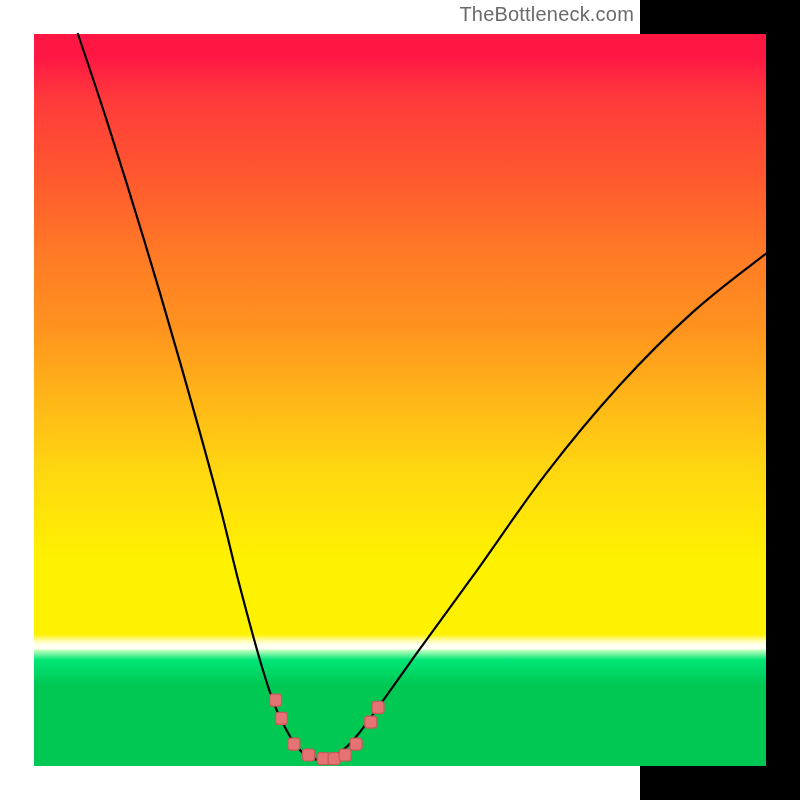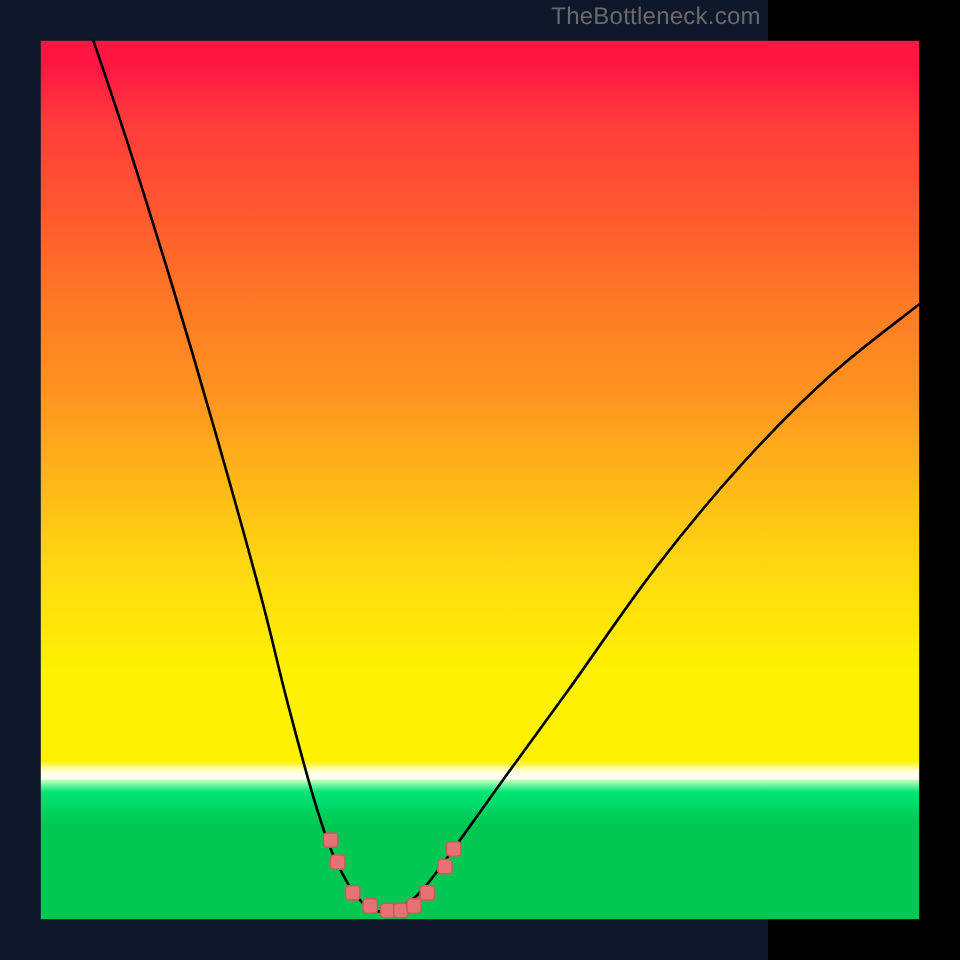--- a/index.html
+++ b/index.html
@@ -10,21 +10,21 @@
     background: #000;
     overflow: hidden;
     font-family: Arial, Helvetica, sans-serif;
   }
   .frame {
     position: absolute;
     left: 0;
     top: 0;
     width: 640px;
     height: 800px;
-    background: #0f172a;
+    background: #ffffff;
   }
   .plot-area {
     position: absolute;
     left: 34px;
     top: 34px;
     width: 732px;
     height: 732px;
     
     background: linear-gradient(to bottom,
       #ff1744 0%,

